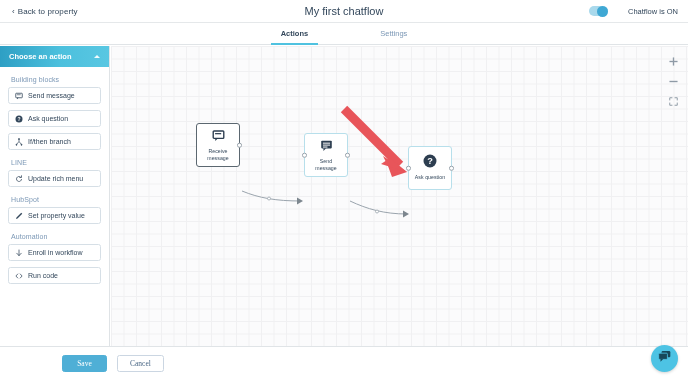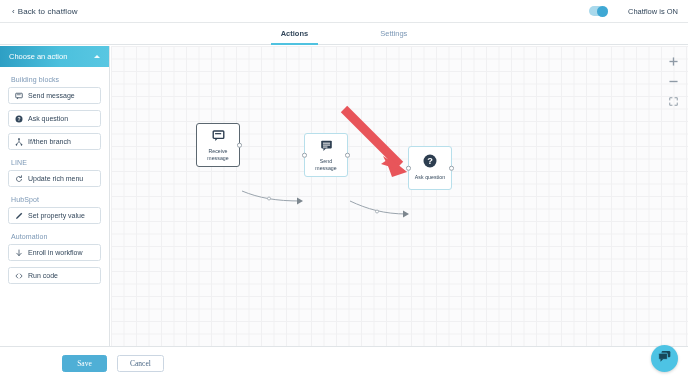--- a/index.html
+++ b/index.html
@@ -63,21 +63,21 @@
     position: absolute; left: 0; top: 46px; width: 110px; bottom: 33px;
     background: #fff; border-right: 1px solid #dfe3e6;
     display: flex; flex-direction: column;
   }
   .panel-header {
     height: 21px; flex: 0 0 21px;
     background: linear-gradient(90deg, #2e9fc4 0%, #4cc0dd 55%, #59c7e2 100%);
     display: flex; align-items: center; padding: 0 9px; cursor: pointer;
   }
   .panel-header .ph-title {
-    font-size: 7.5px; color: #fff; font-weight: 400; flex: 1;
+    font-size: 7.5px; color: #fff; font-weight: 700; flex: 1;
   }
   .caret-up {
     width: 0; height: 0;
     border-left: 3px solid transparent; border-right: 3px solid transparent;
     border-bottom: 3.5px solid #ffffff; opacity: .92;
   }
   .sidebar-body { flex: 1 1 auto; overflow: hidden; padding: 0 8px; }
   .group-label {
     font-size: 7px; color: #7c98b6; margin: 9px 0 4px 3px; letter-spacing: .1px;
   }
@@ -160,22 +160,23 @@
   }
 </style>
 </head>
 <body>
 
 <div id="app">
 
   <div class="topbar">
     <div class="back-link">
       <span class="back-chevron">‹</span>
-      <span>Back to chatflow</span>
-    </div>
+      <span>Back to property</span>
+    </div>
+    <div class="page-title">My first chatflow</div>
     <div class="toggle-wrap">
       <div class="toggle">
         <div class="knob"></div>
       </div>
       <span class="toggle-label">Chatflow is ON</span>
     </div>
   </div>
 
   <div class="tabbar">
     <div class="tab active">Actions</div>

